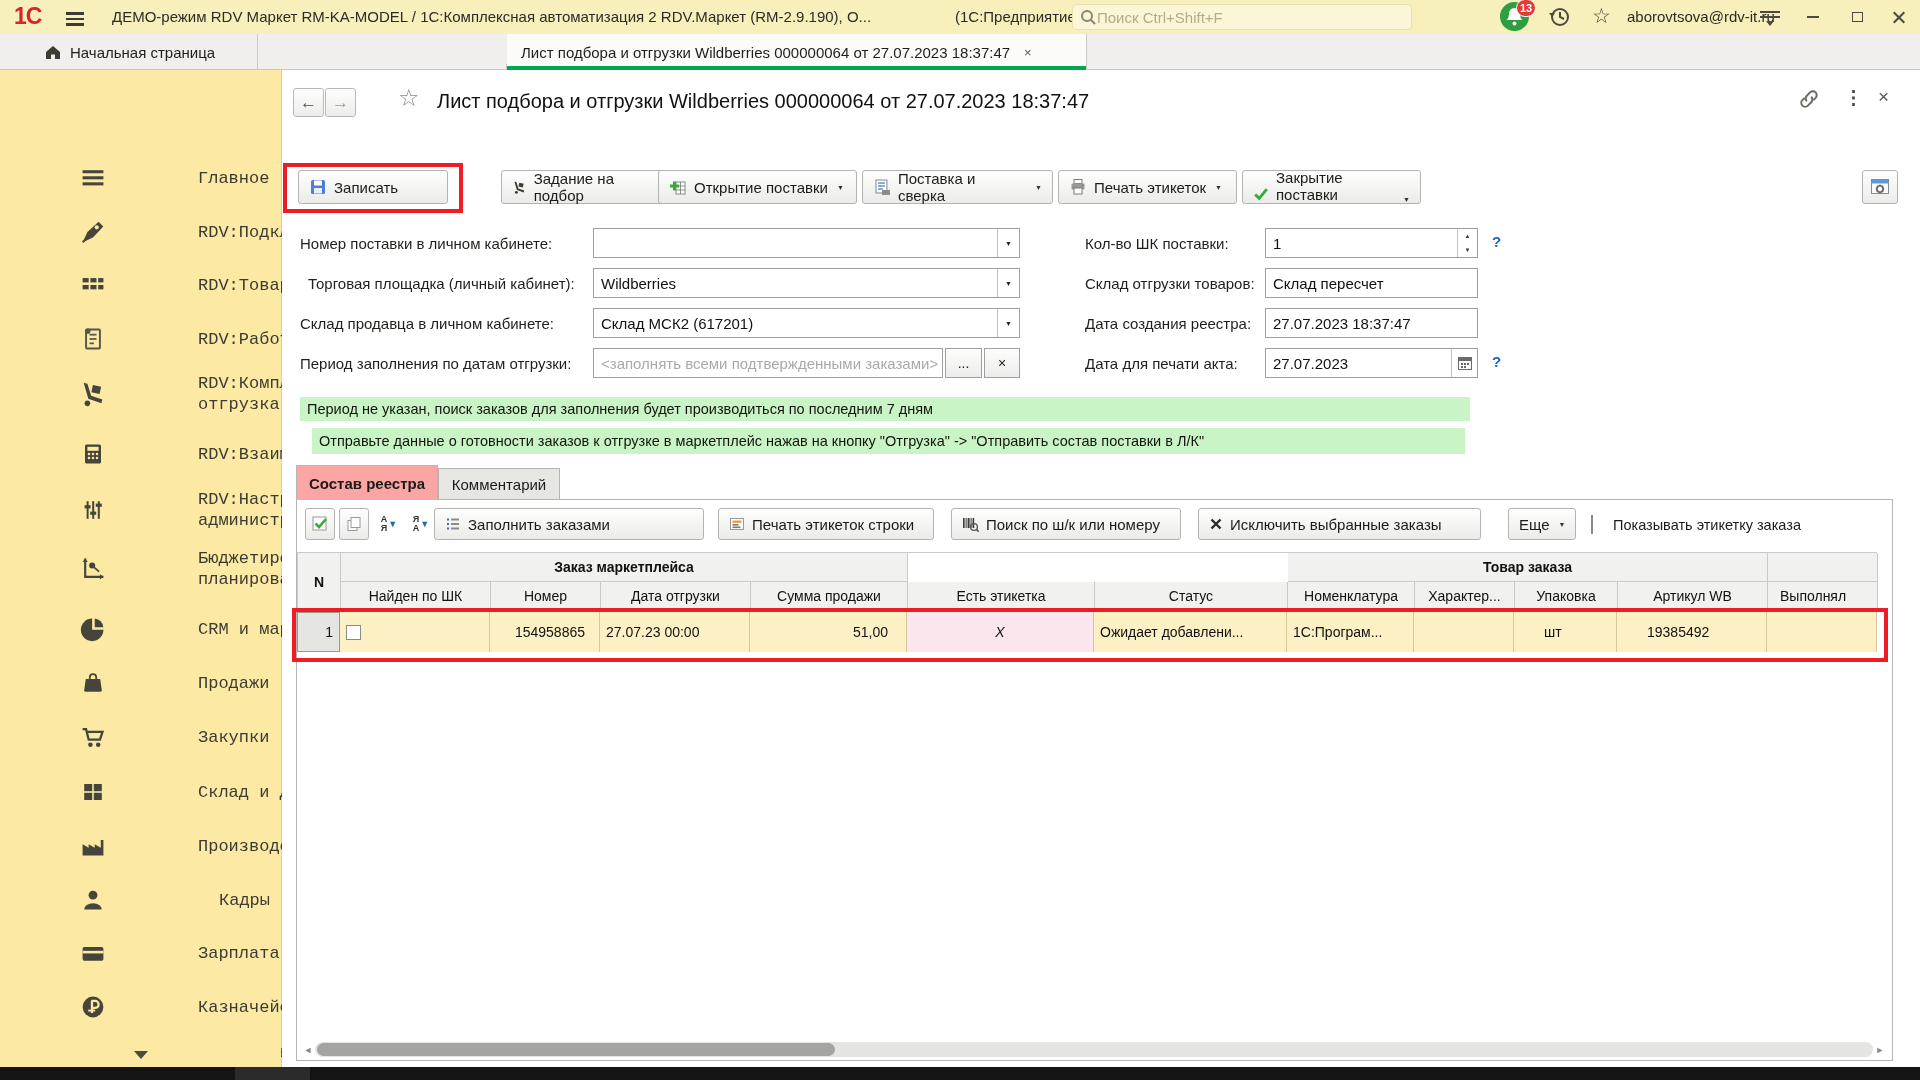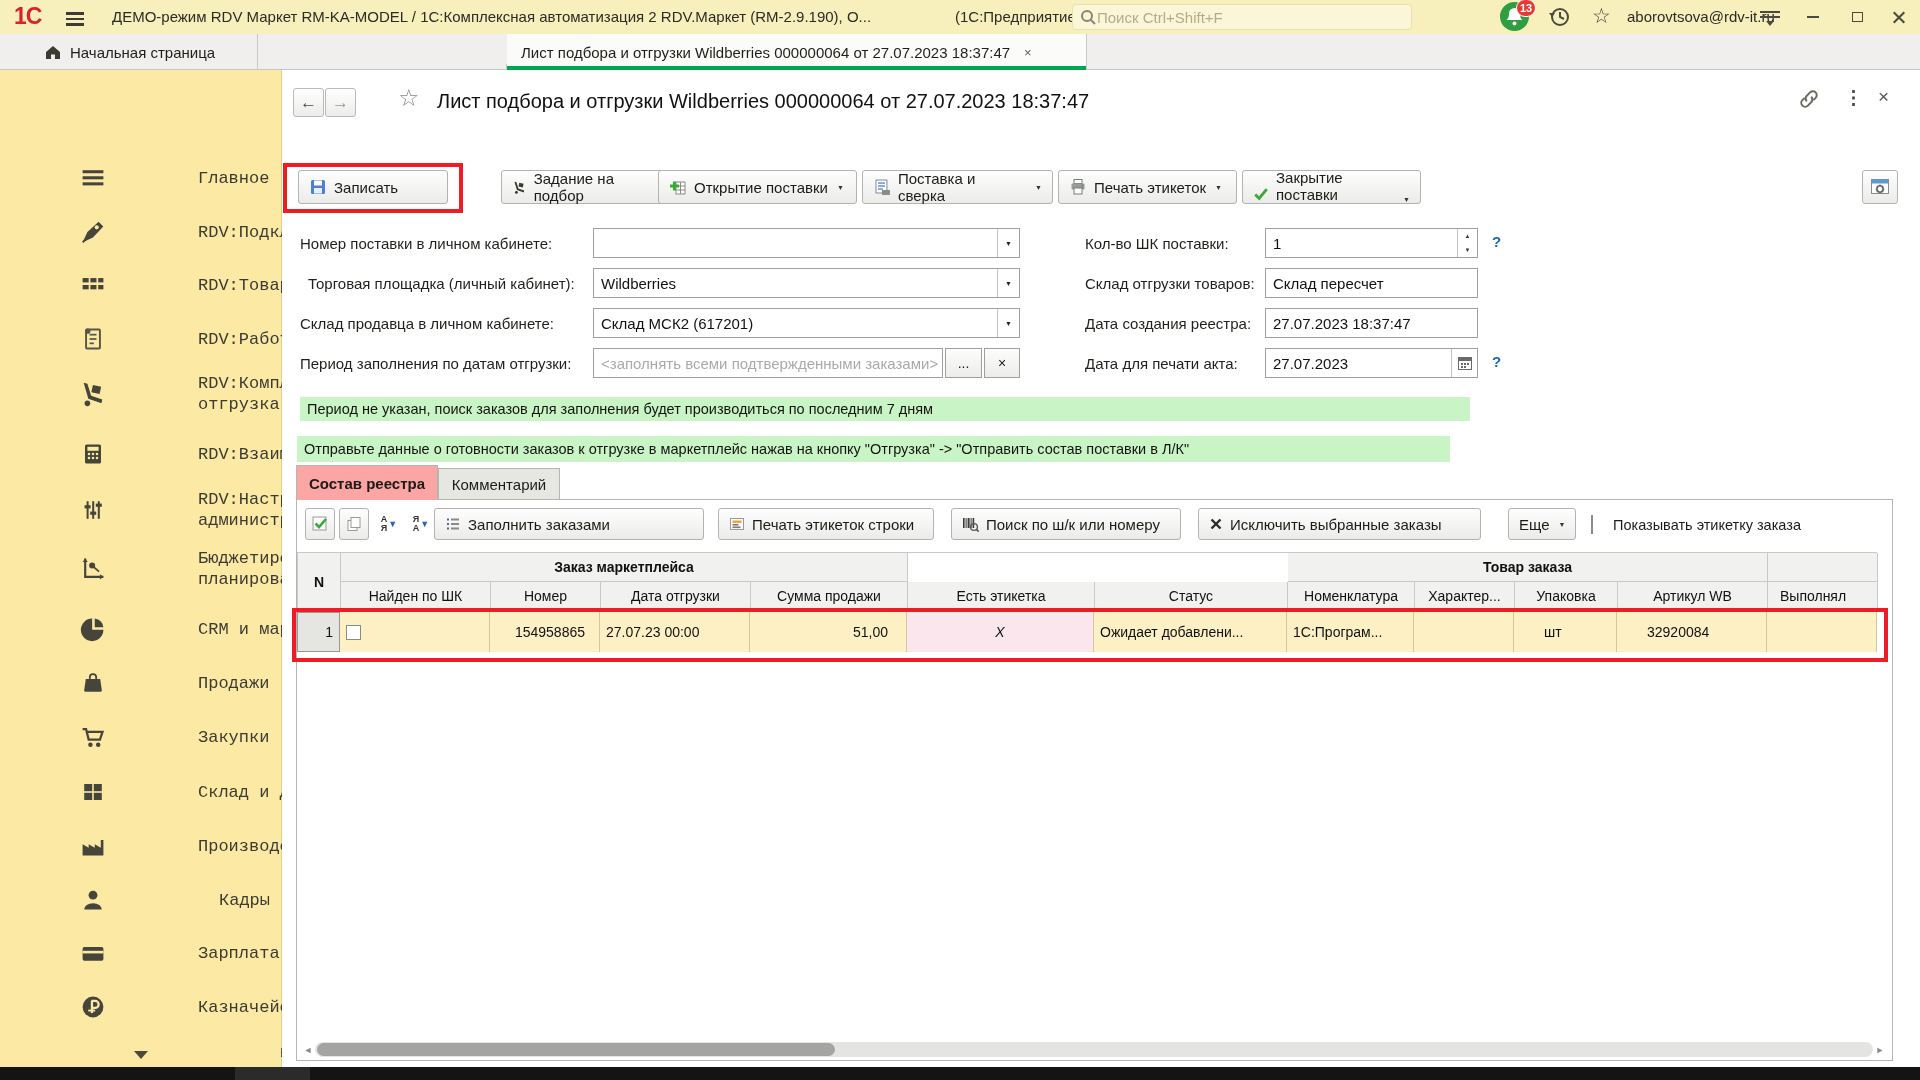--- a/index.html
+++ b/index.html
@@ -522,21 +522,21 @@
             <rect x="7" y="8" width="2" height="2" fill="#6a6a68"></rect>
             <rect x="10" y="8" width="2" height="2" fill="#6a6a68"></rect>
             <rect x="4" y="11" width="2" height="2" fill="#6a6a68"></rect>
             <rect x="7" y="11" width="2" height="2" fill="#6a6a68"></rect>
           </svg>
       </span>
     </div>
     <div class="abs help-q" style="left:1210px;top:283px;">?</div>
 
     <div class="abs msg" style="left:18px;top:327px;width:1170px;height:24px;">Период не указан, поиск заказов для заполнения будет производиться по последним 7 дням</div>
-    <div class="abs msg" style="left:15px;top:358px;width:1153px;height:26px;margin-top:8px;">Отправьте данные о готовности заказов к отгрузке в маркетплейс нажав на кнопку "Отгрузка" -&gt; "Отправить состав поставки в Л/К"</div>
+    <div class="abs msg" style="left:30px;top:358px;width:1153px;height:26px;">Отправьте данные о готовности заказов к отгрузке в маркетплейс нажав на кнопку "Отгрузка" -&gt; "Отправить состав поставки в Л/К"</div>
 
     <div class="dtab active" style="left:14px;top:395px;width:142px;height:35px;">
         <span>Состав реестра</span>
       </div>
     <div class="dtab inactive" style="left:156px;top:398px;width:122px;height:32px;">
         <span>Комментарий</span>
       </div>
 
     <div id="panel" class="abs" style="left:14px;top:429px;width:1597px;height:562px;">
 
@@ -635,21 +635,21 @@
             <span class="cb"></span>
           </div>
         <div class="tcell num" style="width:110px;padding-right:14px;">154958865</div>
         <div class="tcell" style="width:150px;">27.07.23 00:00</div>
         <div class="tcell num" style="width:157px;padding-right:18px;">51,00</div>
         <div class="tcell center pink" style="width:187px;">Х</div>
         <div class="tcell" style="width:193px;">Ожидает добавлени...</div>
         <div class="tcell" style="width:127px;">1С:Програм...</div>
         <div class="tcell" style="width:100px;"></div>
         <div class="tcell" style="width:103px;padding-left:30px;">шт</div>
-        <div class="tcell" style="width:150px;padding-left:30px;">32920084</div>
+        <div class="tcell" style="width:150px;padding-left:30px;">19385492</div>
         <div class="tcell" style="width:110px;"></div>
       </div>
 
       <div class="hscroll" style="left:4px;top:541px;width:1586px;">
         <span class="hs-arrow">◄</span>
         <span class="hs-track">
             <span class="hs-thumb"></span>
           </span>
         <span class="hs-arrow">►</span>
       </div>

